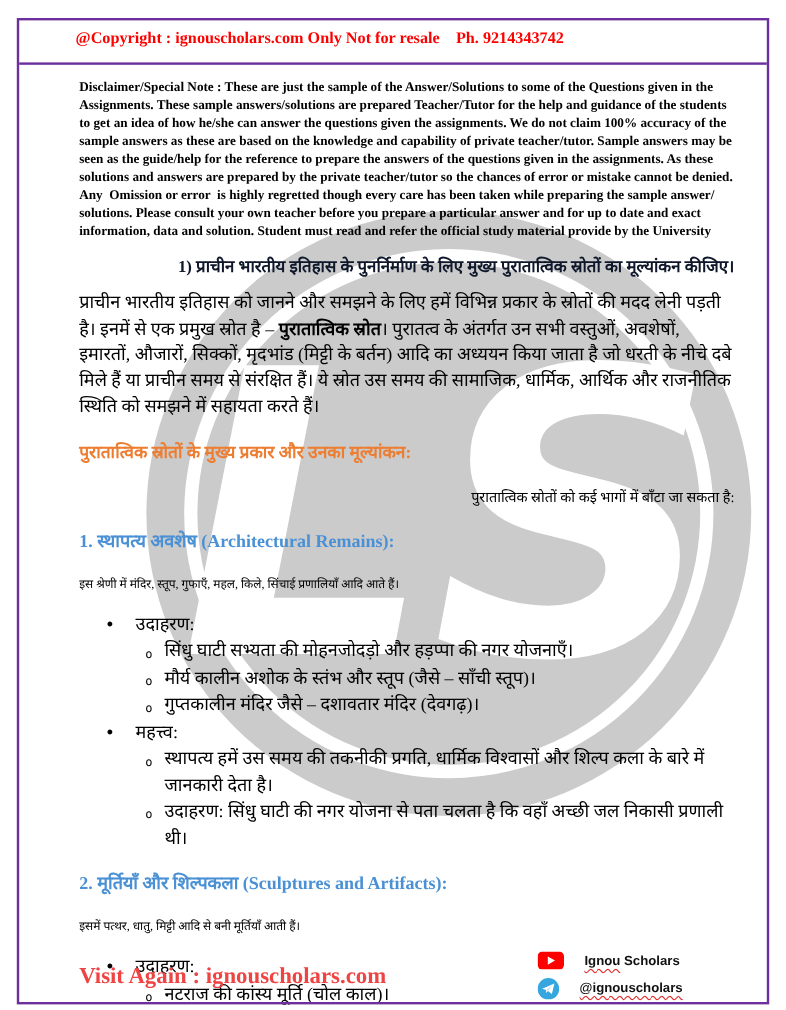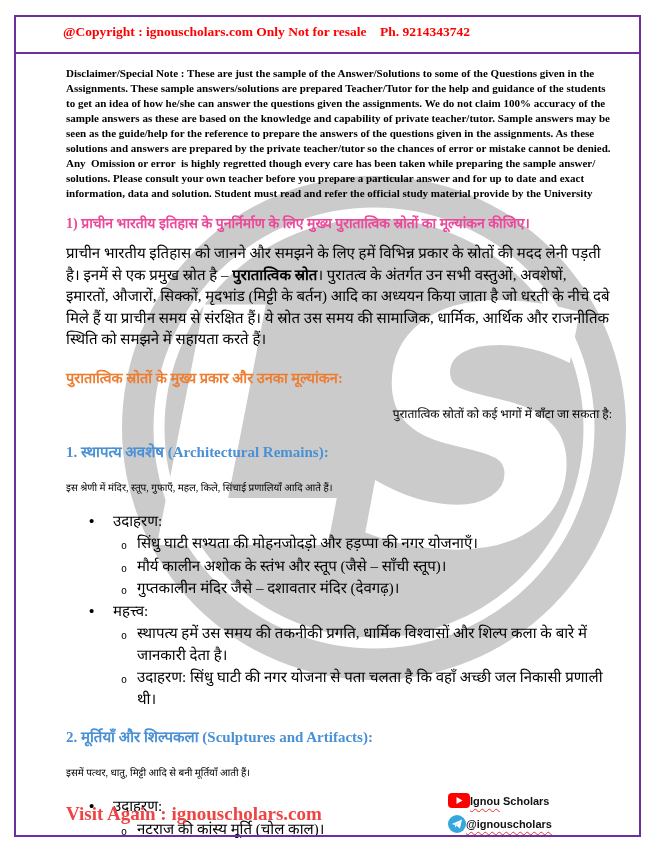--- a/index.html
+++ b/index.html
@@ -24,22 +24,22 @@
     position:absolute;left:63px;top:24px;z-index:2;
     color:#ff0000;font-weight:bold;font-size:13.5px;white-space:pre;
   }
   
   .content{position:absolute;left:66px;top:54px;width:546px;z-index:2;}
   .disclaimer{
     margin:12px 0 0 0;font-size:11px;font-weight:bold;
     line-height:15px;white-space:pre-wrap;
   }
   .q-heading{
-    margin:13px 0 0 0;color:#ec4899;font-weight:bold;font-size:14px;
-    line-height:19px;white-space:nowrap;
+    margin:13px 0 0 0;color:#0f172a;font-weight:bold;font-size:14px;
+    line-height:19px;white-space:nowrap;text-align:right;
   }
   .para{margin:10px 0 0 0;font-size:15px;line-height:21.5px;}
   .para b{font-weight:bold;}
   .orange-heading{margin:18px 0 0 0;color:#ed7d31;font-weight:bold;font-size:14.5px;line-height:19px;}
   .lead{margin:16px 0 0 0;font-size:12px;line-height:21px;text-align:right;}
   .sec-heading{margin:17px 0 0 0;color:#4a90d5;font-weight:bold;font-size:15px;line-height:20px;white-space:nowrap;}
   .sec-desc{margin:15px 0 0 0;font-size:10px;line-height:21px;}
   ul.blist{list-style:none;margin:13px 0 0 0;padding:0;font-size:15px;line-height:21.5px;}
   li.l1{position:relative;padding-left:47px;font-weight:normal;margin-top:1px;}
   li.l1::before{content:"\2022";position:absolute;left:23px;font-weight:bold;}
@@ -49,21 +49,21 @@
     font-family:"DejaVu Sans Mono", monospace;font-weight:normal;
   }
   
   .visit{position:absolute;left:66px;bottom:17px;z-index:2;font-weight:bold;font-size:19px;white-space:pre;}
   .visit .red{color:#ef4444;}
   .visit .purple{color:#ef4444;}
   .social{
     position:absolute;left:448px;bottom:7px;z-index:2;
     font-family:"Liberation Sans", sans-serif;font-weight:bold;font-size:11px;color:#111;
   }
-  .social-row{display:flex;align-items:center;gap:0;height:23px;}
+  .social-row{display:flex;align-items:center;gap:17px;height:23px;}
   .icon-box{display:inline-flex;align-items:center;justify-content:center;}
   .wavy{
     text-decoration-line:underline;text-decoration-style:wavy;
     text-decoration-color:#e23333;text-decoration-thickness:1px;text-underline-offset:3px;
   }
 </style>
 </head>
 <body>
 
 <svg class="watermark" width="655" height="842" viewBox="0 0 655 842">

